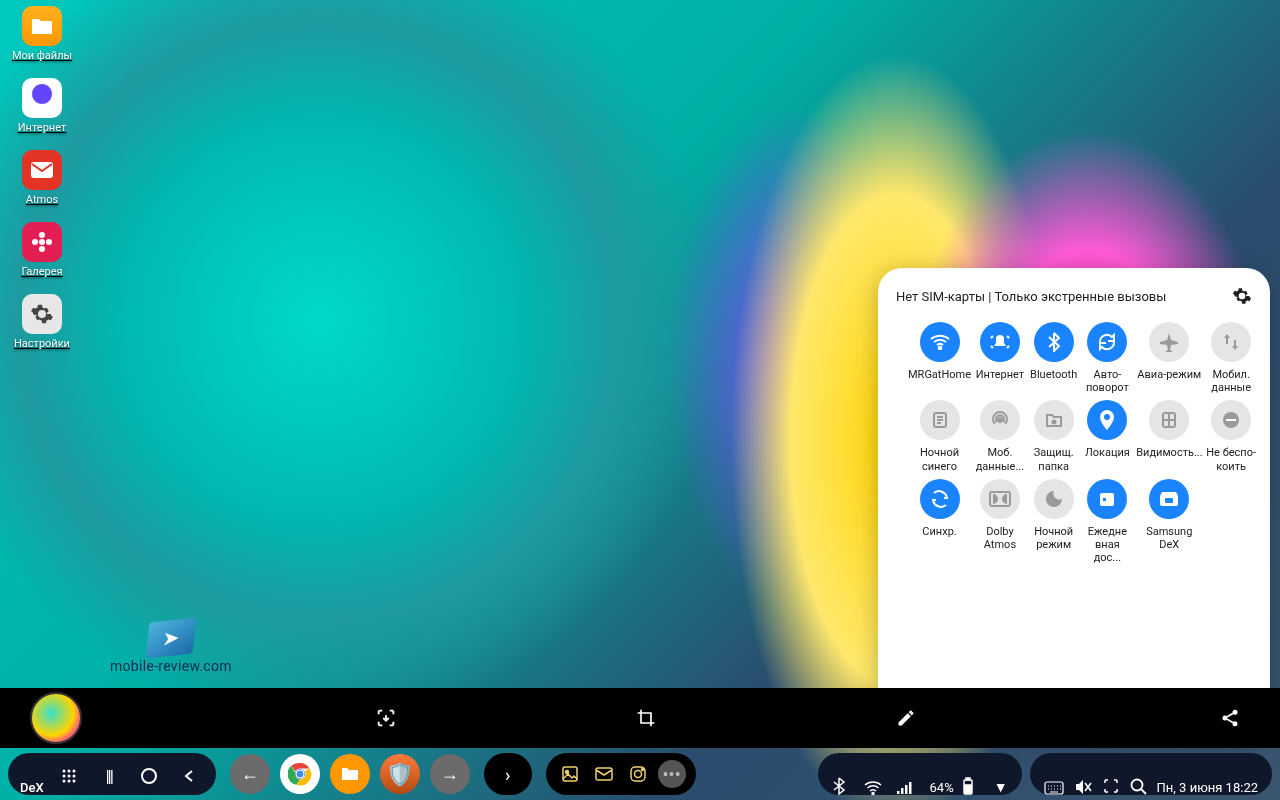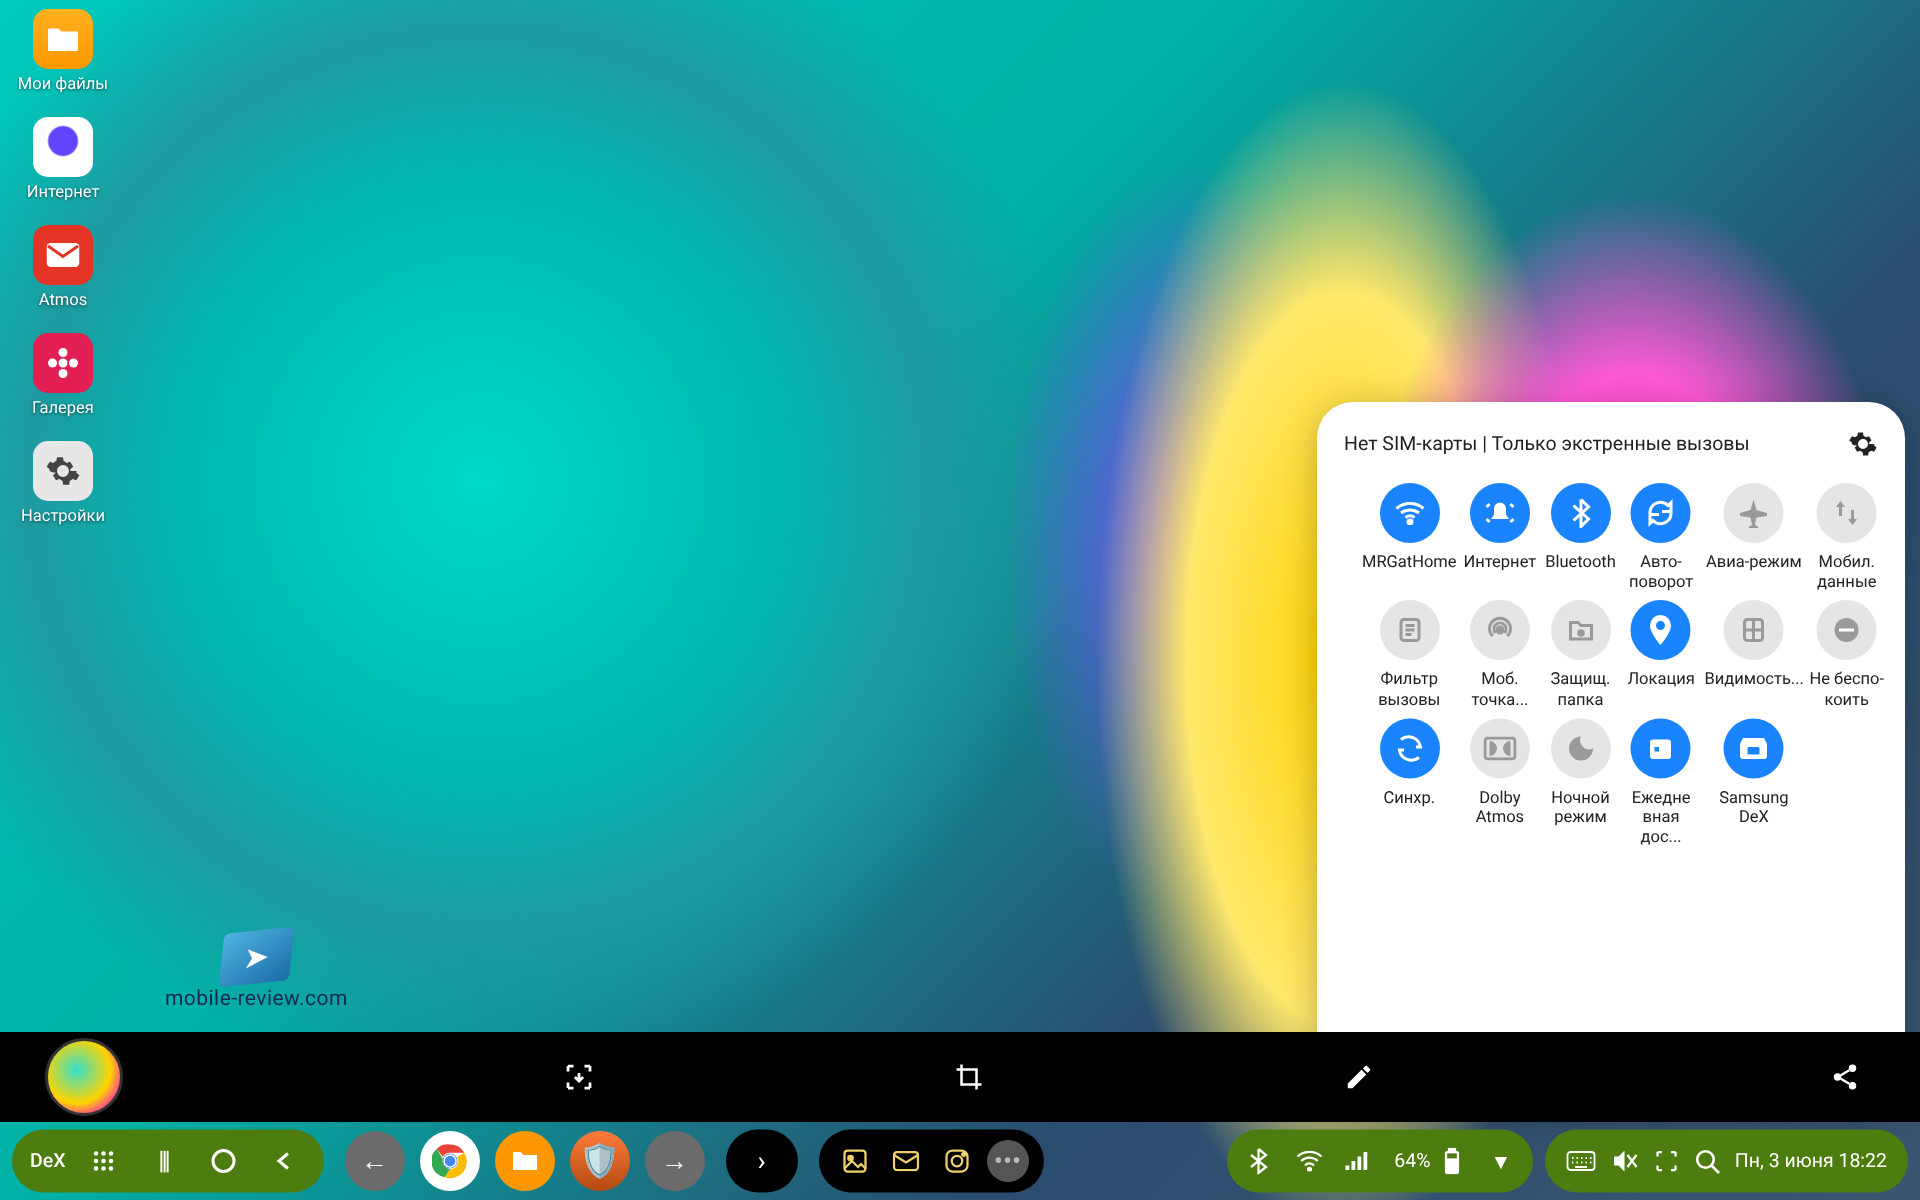--- a/index.html
+++ b/index.html
@@ -11,21 +11,21 @@
     position: absolute; inset: 0;
     background:
       radial-gradient(ellipse 400px 600px at 85% 50%, #ff1faa 0%, #ff5ad6 25%, transparent 45%),
       radial-gradient(ellipse 300px 700px at 70% 55%, #ffd400 0%, #ffe86b 35%, transparent 55%),
       radial-gradient(ellipse 250px 500px at 62% 45%, #7c4dff 0%, transparent 50%),
       radial-gradient(ellipse 500px 500px at 25% 40%, #00d9c8 0%, #00b8b0 40%, #1e9aa0 60%, transparent 80%),
       linear-gradient(135deg, #00c9bd 0%, #00b0a5 40%, #2a4c6e 70%, #3a5570 100%);
   }
 
   
-  .desktop-icons { position: absolute; left: 6px; top: 6px; display: flex; flex-direction: column; gap: 16px; }
+  .desktop-icons { position: absolute; left: 6px; top: 6px; display: flex; flex-direction: column; gap: 16px; text-decoration: underline; }
   .desktop-icon { display: flex; flex-direction: column; align-items: center; width: 72px; cursor: pointer; }
   .desktop-icon .glyph { width: 40px; height: 40px; border-radius: 10px; display: flex; align-items: center; justify-content: center; font-size: 20px; color: #fff; }
   .desktop-icon .label { color: #fff; font-size: 11px; margin-top: 4px; text-align: center; text-shadow: 0 1px 2px rgba(0,0,0,.6); line-height: 1.1; }
 
   .ic-files  { background: linear-gradient(#ffb020,#ff9800); }
   .ic-net    { background: radial-gradient(circle at 50% 40%, #6246ff 30%, #fff 34%); border-radius: 50%; }
   .ic-mail   { background: #e33426; }
   .ic-gallery{ background: #e21e52; border-radius: 12px; }
   .ic-settings{ background: #e7e7e7; color:#444; border-radius:50%; }
 
@@ -49,21 +49,21 @@
   .qs-brightness .thumb { position:absolute; right:18%; top:-6px; width:14px; height:14px; background:#1a84ff; border-radius:50%; }
 
   
   .shot-bar { position:absolute; left:0; right:0; bottom:52px; height:60px; background:#000; display:flex; align-items:center; justify-content:space-between; padding:0 30px; }
   .shot-thumb { width:52px; height:52px; border-radius:50%; background:radial-gradient(circle at 40% 40%, #34e0cc, #ffd400 55%, #ff2fa8 80%); border:2px solid #333; }
   .shot-bar .iconbtn { color:#fff; font-size:22px; width:40px; height:40px; display:flex; align-items:center; justify-content:center; cursor:pointer; }
   .shot-group { display:flex; gap:220px; }
 
   
   .taskbar { position:absolute; left:0; right:0; bottom:0; height:52px; display:flex; align-items:center; padding:0 8px; background:transparent; gap:8px; }
-  .pill { background:#4d7c0f; border-radius:26px; height:42px; display:flex; align-items:center; color:#fff; }
+  .pill { background:#0f172a; border-radius:26px; height:42px; display:flex; align-items:flex-end; color:#fff; }
   .pill .tb-item { width:38px; height:38px; display:flex; align-items:center; justify-content:center; font-size:17px; cursor:pointer; }
   .dex-pill { padding:0 8px 0 12px; gap:2px; }
   .dex-label { font-size:13px; font-weight:500; margin-right:4px; }
 
   .app-row { display:flex; gap:10px; align-items:center; margin-left:6px; }
   .app-circle { width:40px; height:40px; border-radius:50%; display:flex; align-items:center; justify-content:center; font-size:18px; cursor:pointer; color:#fff; }
   .ac-gray { background:#6b6b6b; }
   .ac-white { background:#fff; color:#222; }
   .ac-orange { background:#ff9800; }
   .ac-game { background:linear-gradient(#ff7b3a,#b34a12); }
@@ -197,30 +197,30 @@
         </div>
         <div class="cap">Мобил. данные</div>
       </div>
       <div class="qs-item">
         <div class="circle off">
           <svg width="18" height="18" viewBox="0 0 18 18" fill="none" stroke="currentColor" stroke-width="2">
             <rect x="3" y="2" width="12" height="14" rx="2"></rect>
             <path d="M6 6h6M6 9h6M6 12h4"></path>
           </svg>
         </div>
-        <div class="cap">Фильтр вызовы</div>
+        <div class="cap">Ночной синего</div>
       </div>
       <div class="qs-item">
         <div class="circle off">
           <svg width="20" height="20" viewBox="0 0 20 20" fill="none" stroke="currentColor" stroke-width="2">
             <circle cx="10" cy="10" r="2" fill="currentColor"></circle>
             <path d="M5 14a7 7 0 1 1 10 0M7 12a4 4 0 1 1 6 0"></path>
           </svg>
         </div>
-        <div class="cap">Моб. точка...</div>
+        <div class="cap">Моб. данные...</div>
       </div>
       <div class="qs-item">
         <div class="circle off">
           <svg width="18" height="18" viewBox="0 0 18 18" fill="none" stroke="currentColor" stroke-width="2">
             <path d="M2 4h5l2 2h7v9H2z"></path>
             <circle cx="9" cy="11" r="1.5" fill="currentColor"></circle>
           </svg>
         </div>
         <div class="cap">Защищ. папка</div>
       </div>

